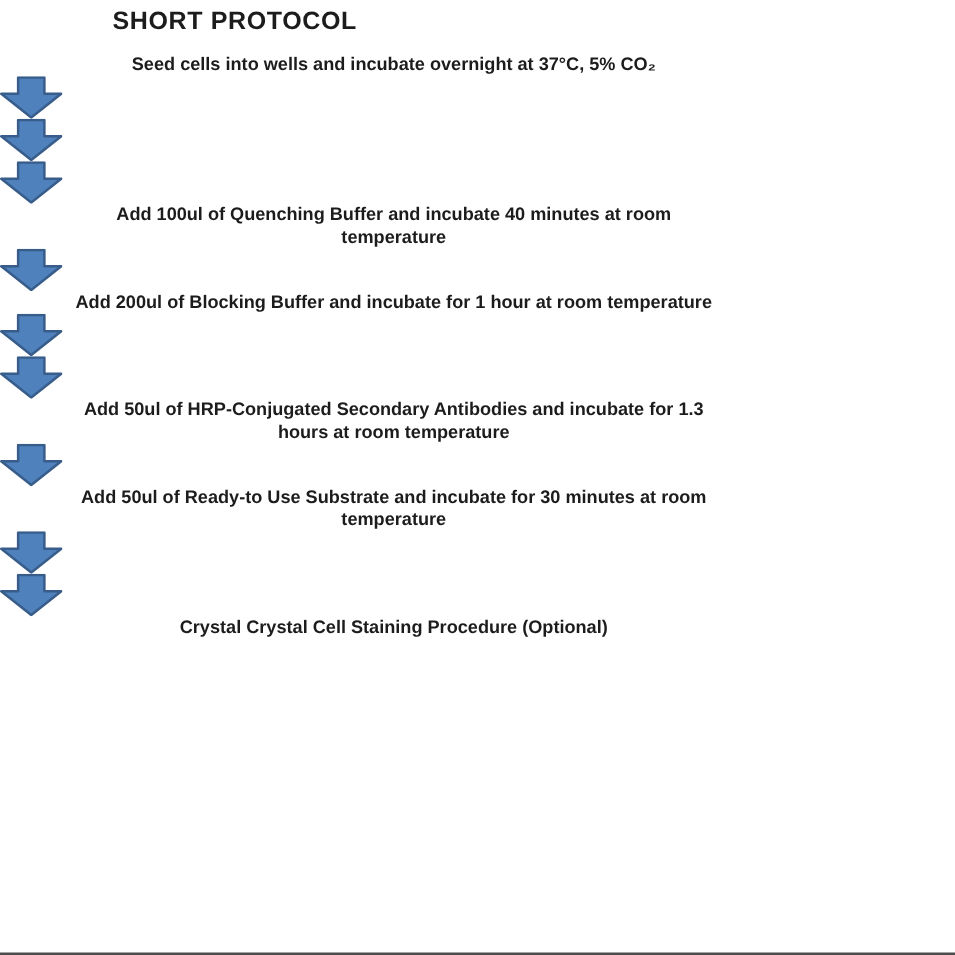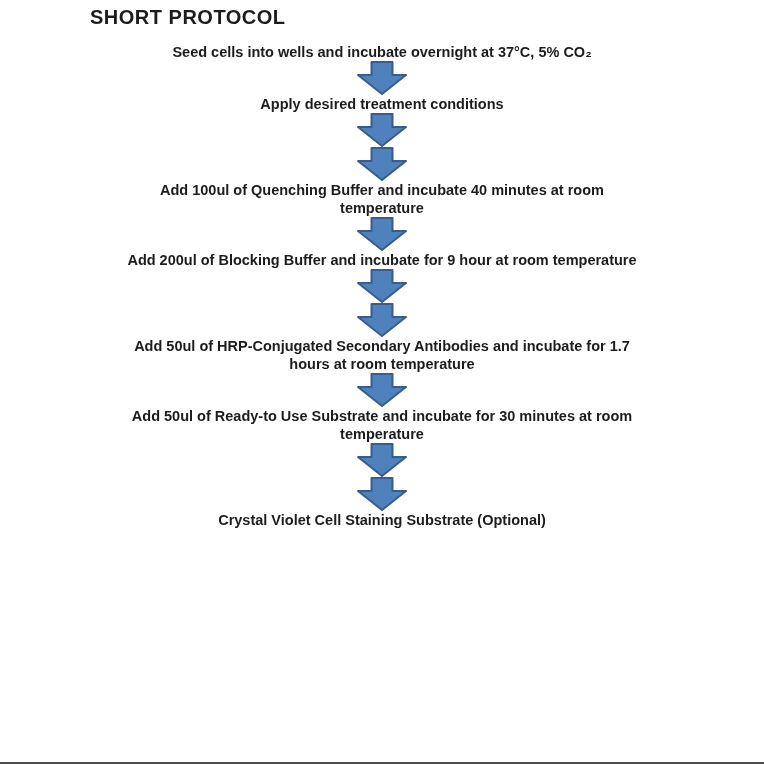--- a/index.html
+++ b/index.html
@@ -23,21 +23,20 @@
     margin: 6px 0 0 90px;
     font-size: 20px;
     line-height: 22px;
     font-weight: bold;
     letter-spacing: 0.5px;
   }
   .flow {
     margin-top: 15px;
     display: flex;
     flex-direction: column;
-    align-items: center;
   }
   .step {
     font-size: 14.5px;
     line-height: 18px;
     text-align: center;
     white-space: pre-line;
     max-width: 630px;
   }
   .arrow {
     display: block;
@@ -47,47 +46,46 @@
 </head>
 <body>
 
 <div class="page" style="color: rgb(28, 28, 28); background: rgb(255, 255, 255); border-bottom-color: rgb(77, 77, 77);">
   <h1 class="title">SHORT PROTOCOL</h1>
   <div class="flow" id="flow">
       <div class="step">Seed cells into wells and incubate overnight at 37°C, 5% CO₂</div>
       <svg class="arrow" width="50" height="34" viewBox="0 0 50 34" xmlns="http://www.w3.org/2000/svg">
     <polygon points="14.5,1 35.5,1 35.5,14 49,14 25,33 1,14 14.5,14" fill="#4F81BD" stroke="#385D8A" stroke-width="2" stroke-linejoin="round"></polygon>
   </svg>
-      <div class="step">Apply desired treatment conditions</div>
       <svg class="arrow" width="50" height="34" viewBox="0 0 50 34" xmlns="http://www.w3.org/2000/svg">
     <polygon points="14.5,1 35.5,1 35.5,14 49,14 25,33 1,14 14.5,14" fill="#4F81BD" stroke="#385D8A" stroke-width="2" stroke-linejoin="round"></polygon>
   </svg>
       <svg class="arrow" width="50" height="34" viewBox="0 0 50 34" xmlns="http://www.w3.org/2000/svg">
     <polygon points="14.5,1 35.5,1 35.5,14 49,14 25,33 1,14 14.5,14" fill="#4F81BD" stroke="#385D8A" stroke-width="2" stroke-linejoin="round"></polygon>
   </svg>
       <div class="step">Add 100ul of Quenching Buffer and incubate 40 minutes at room
 temperature</div>
       <svg class="arrow" width="50" height="34" viewBox="0 0 50 34" xmlns="http://www.w3.org/2000/svg">
     <polygon points="14.5,1 35.5,1 35.5,14 49,14 25,33 1,14 14.5,14" fill="#4F81BD" stroke="#385D8A" stroke-width="2" stroke-linejoin="round"></polygon>
   </svg>
-      <div class="step">Add 200ul of Blocking Buffer and incubate for 9 hour at room temperature</div>
+      <div class="step">Add 200ul of Blocking Buffer and incubate for 1 hour at room temperature</div>
       <svg class="arrow" width="50" height="34" viewBox="0 0 50 34" xmlns="http://www.w3.org/2000/svg">
     <polygon points="14.5,1 35.5,1 35.5,14 49,14 25,33 1,14 14.5,14" fill="#4F81BD" stroke="#385D8A" stroke-width="2" stroke-linejoin="round"></polygon>
   </svg>
       <svg class="arrow" width="50" height="34" viewBox="0 0 50 34" xmlns="http://www.w3.org/2000/svg">
     <polygon points="14.5,1 35.5,1 35.5,14 49,14 25,33 1,14 14.5,14" fill="#4F81BD" stroke="#385D8A" stroke-width="2" stroke-linejoin="round"></polygon>
   </svg>
-      <div class="step">Add 50ul of HRP-Conjugated Secondary Antibodies and incubate for 1.7
+      <div class="step">Add 50ul of HRP-Conjugated Secondary Antibodies and incubate for 1.3
 hours at room temperature</div>
       <svg class="arrow" width="50" height="34" viewBox="0 0 50 34" xmlns="http://www.w3.org/2000/svg">
     <polygon points="14.5,1 35.5,1 35.5,14 49,14 25,33 1,14 14.5,14" fill="#4F81BD" stroke="#385D8A" stroke-width="2" stroke-linejoin="round"></polygon>
   </svg>
       <div class="step">Add 50ul of Ready-to Use Substrate and incubate for 30 minutes at room
 temperature</div>
       <svg class="arrow" width="50" height="34" viewBox="0 0 50 34" xmlns="http://www.w3.org/2000/svg">
     <polygon points="14.5,1 35.5,1 35.5,14 49,14 25,33 1,14 14.5,14" fill="#4F81BD" stroke="#385D8A" stroke-width="2" stroke-linejoin="round"></polygon>
   </svg>
       <svg class="arrow" width="50" height="34" viewBox="0 0 50 34" xmlns="http://www.w3.org/2000/svg">
     <polygon points="14.5,1 35.5,1 35.5,14 49,14 25,33 1,14 14.5,14" fill="#4F81BD" stroke="#385D8A" stroke-width="2" stroke-linejoin="round"></polygon>
   </svg>
-      <div class="step">Crystal Violet Cell Staining Substrate (Optional)</div>
+      <div class="step">Crystal Crystal Cell Staining Procedure (Optional)</div>
     </div>
 </div>
 
 </body></html>

